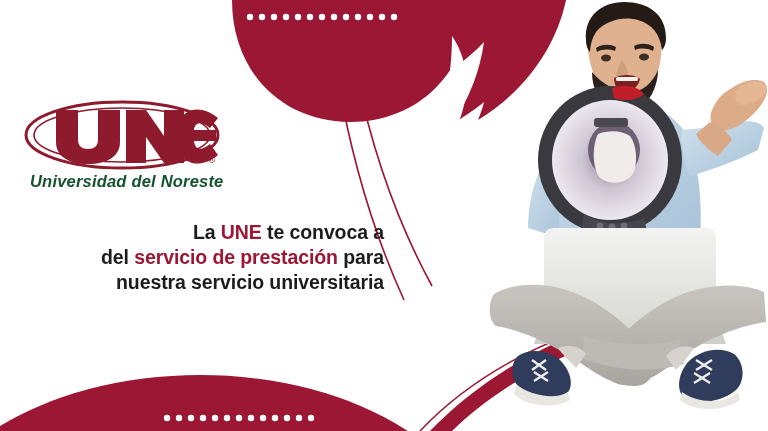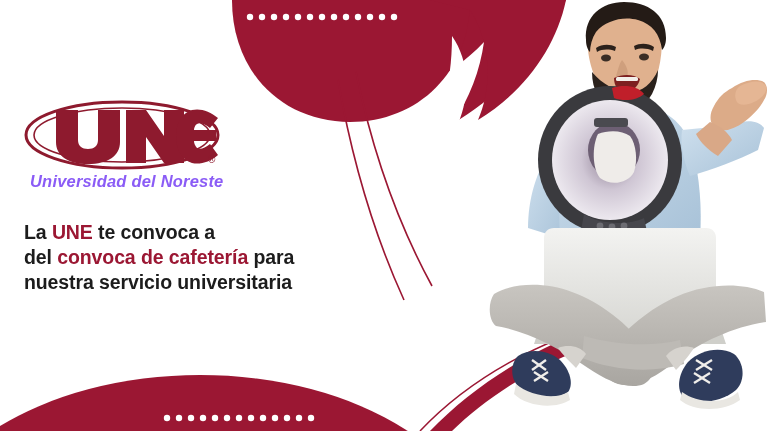--- a/index.html
+++ b/index.html
@@ -42,21 +42,21 @@
   #logo-text {
     position: absolute;
     left: 8px;
     top: 76px;
     width: 220px;
     font-family: "Liberation Sans", sans-serif;
     font-style: italic;
     font-weight: bold;
     font-size: 16.5px;
     letter-spacing: 0.2px;
-    color: #8b5cf6;
+    color: #14532d;
     white-space: nowrap;
   }
   #logo-reg {
     position: absolute;
     left: 186px;
     top: 58px;
     font-size: 10px;
     color: #8E1A2E;
     font-family: "Liberation Sans", sans-serif;
   }
@@ -66,20 +66,21 @@
     left: 24px;
     top: 220px;
     width: 360px;
     z-index: 6;
     font-family: "Liberation Sans", sans-serif;
     font-weight: bold;
     font-size: 19.5px;
     line-height: 25px;
     color: #1c1c1c;
     letter-spacing: -0.1px;
+    text-align: right;
   }
   #headline .hl {
     color: #9B1733;
   }
   
   #person {
     position: absolute;
     right: 0;
     top: 0;
     width: 280px;
@@ -366,18 +367,18 @@
     </svg>
     <span id="logo-reg">®</span>
     <div id="logo-text">Universidad del Noreste</div>
   </div>
 
   <div id="headline">
     <div>
       <span>La </span><span class="hl">UNE</span><span> te convoca a</span>
     </div>
     <div>
-      <span>del </span><span class="hl">convoca de cafetería</span><span> para</span>
+      <span>del </span><span class="hl">servicio de prestación</span><span> para</span>
     </div>
     <div>nuestra servicio universitaria</div>
   </div>
 
 </div>
 
 </body></html>

